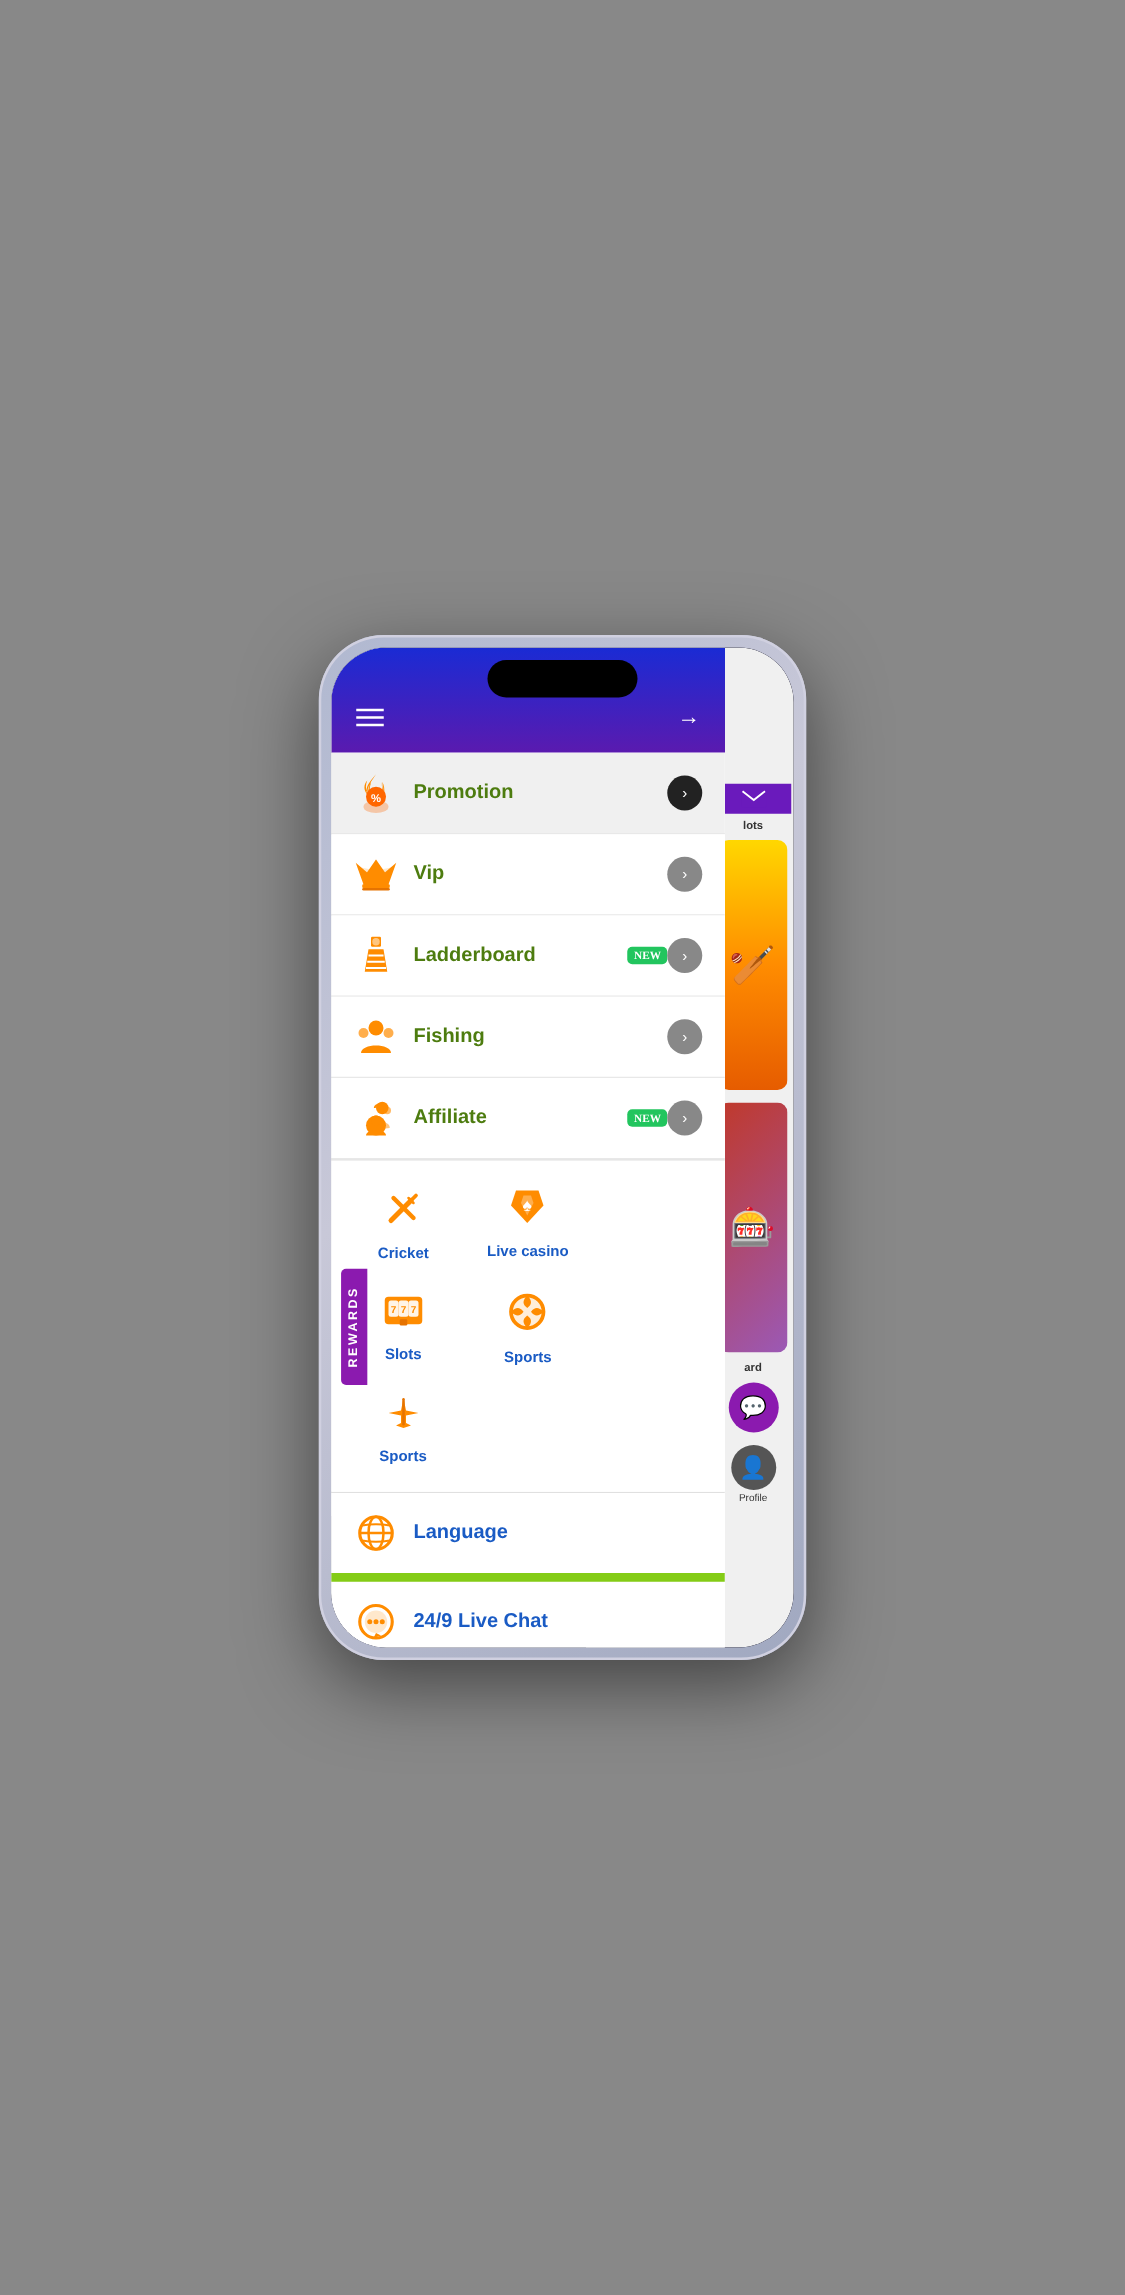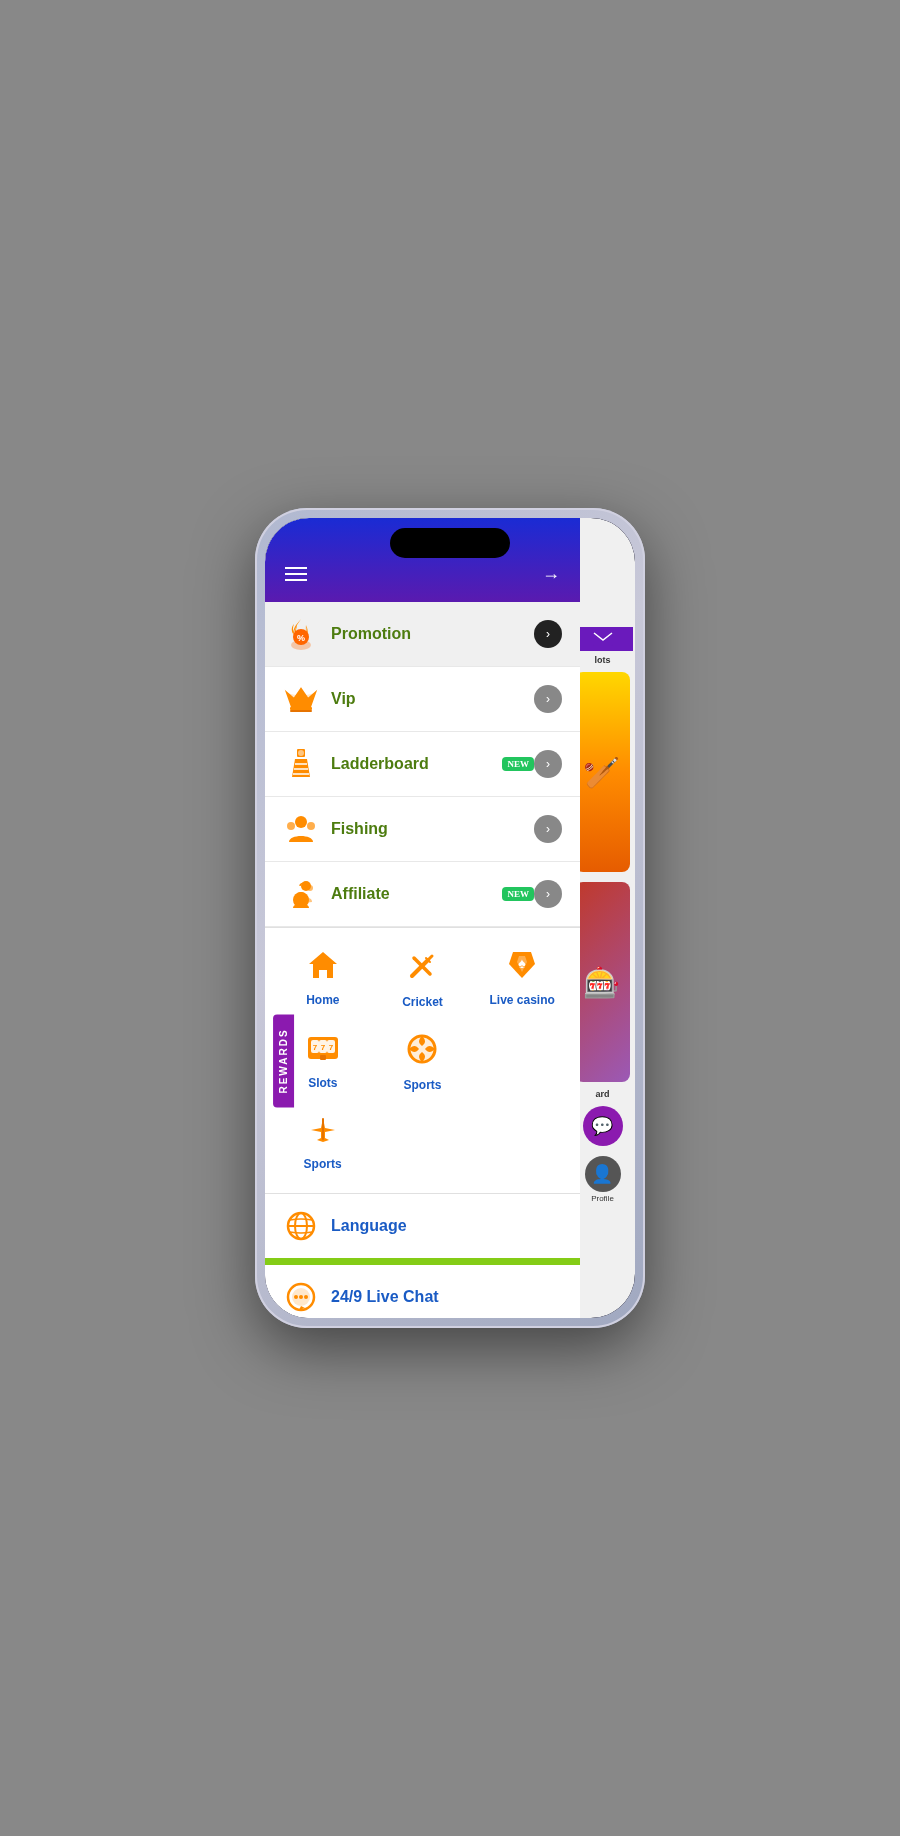--- a/index.html
+++ b/index.html
@@ -420,28 +420,20 @@
             </div>
             <span class="menu-item-label">Affiliate</span>
             <span class="menu-item-badge">new</span>
             <div class="menu-item-arrow">›</div>
           </div>
 
           <div class="nav-grid-section">
             <div class="rewards-tab">REWARDS</div>
 
             <div class="nav-grid">
-              <div class="nav-item">
-                <div class="nav-item-icon icon-orange">
-                  <svg width="32" height="30" viewBox="0 0 32 30" fill="#ff8c00">
-                    <path d="M16 2 L30 14 L26 14 L26 28 L20 28 L20 20 L12 20 L12 28 L6 28 L6 14 L2 14 Z"></path>
-                  </svg>
-                </div>
-                <span class="nav-item-label">Home</span>
-              </div>
 
               <div class="nav-item">
                 <div class="nav-item-icon icon-orange">
                   <svg width="32" height="32" viewBox="0 0 32 32">
                     <line x1="6" y1="26" x2="22" y2="10" stroke="#ff8c00" stroke-width="4" stroke-linecap="round"></line>
                     <line x1="22" y1="10" x2="26" y2="6" stroke="#ff8c00" stroke-width="3" stroke-linecap="round"></line>
                     <line x1="20" y1="8" x2="24" y2="12" stroke="#ff8c00" stroke-width="2" stroke-linecap="round"></line>
                     <line x1="24" y1="24" x2="8" y2="8" stroke="#ff8c00" stroke-width="3.5" stroke-linecap="round"></line>
                   </svg>
                 </div>

